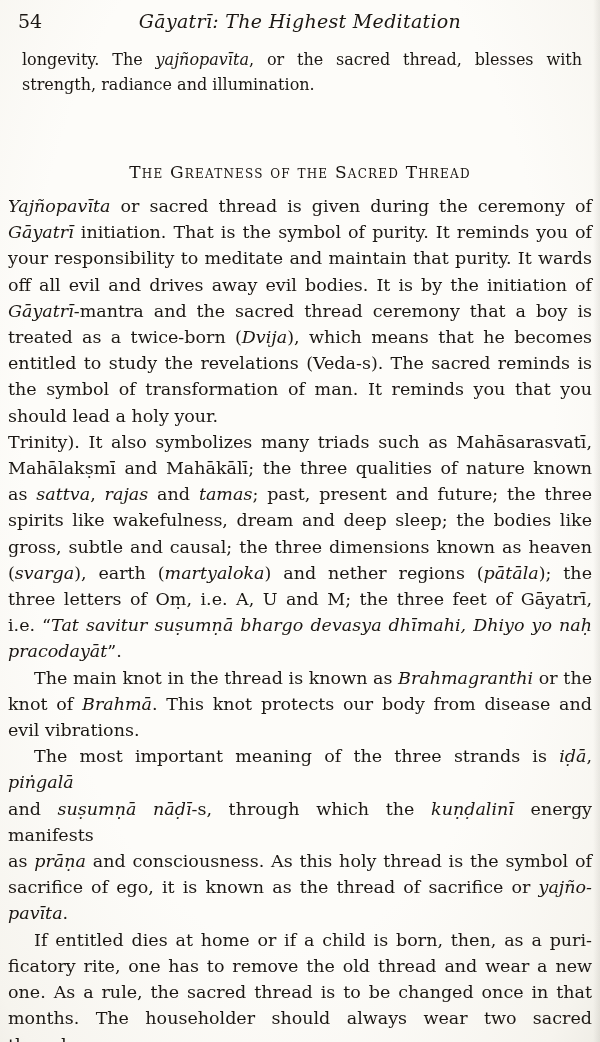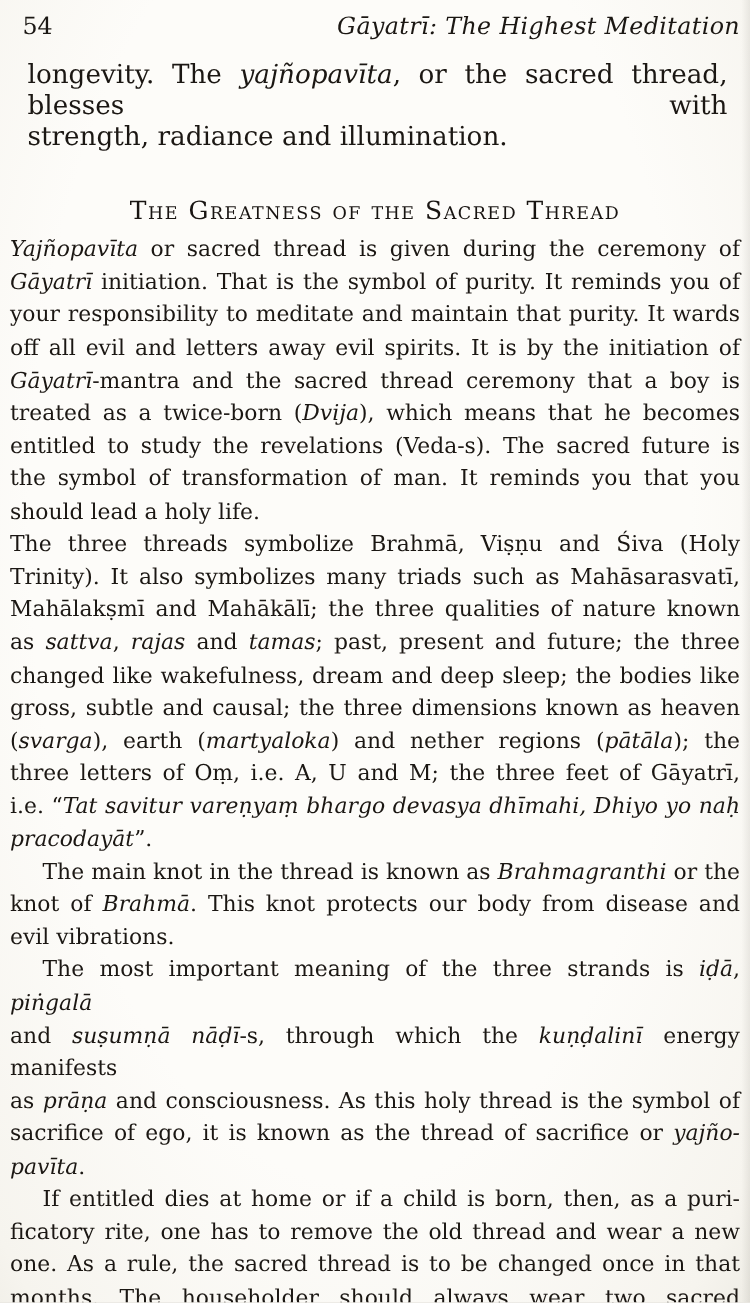--- a/index.html
+++ b/index.html
@@ -27,34 +27,34 @@
   .pagenum {
     position: absolute;
     left: 10px;
     top: 0;
   }
   .runtitle {
     position: absolute;
     left: 0;
     right: 0;
     top: 0;
-    text-align: right;
+    text-align: center;
     font-style: italic;
     letter-spacing: 0.3px;
   }
   .intro {
     margin: 11px 10px 0 14px;
-    font-size: 21px;
+    font-size: 16px;
     line-height: 25px;
   }
   .heading {
-    margin: 34px 0 0 0;
+    margin: 65px 0 0 0;
     height: 26px;
     text-align: center;
-    font-size: 20px;
+    font-size: 17px;
     font-weight: normal;
     font-variant: small-caps;
     letter-spacing: 1.2px;
     color: #181411;
   }
   .bodytext {
     margin: 5px 0 0 0;
     font-size: 17.5px;
     line-height: 26.2px;
   }
@@ -102,37 +102,36 @@
       </div>
     </div>
 
   <h2 class="heading">The Greatness of the Sacred Thread</h2>
 
   <div class="bodytext">
       <div>
         <div class="line"><i>Yajñopavīta</i> or sacred thread is given during the ceremony of</div>
         <div class="line"><i>Gāyatrī</i> initiation. That is the symbol of purity. It reminds you of</div>
         <div class="line">your responsibility to meditate and maintain that purity. It wards</div>
-        <div class="line">off all evil and letters away evil spirits. It is by the initiation of</div>
+        <div class="line">off all evil and drives away evil bodies. It is by the initiation of</div>
         <div class="line"><i>Gāyatrī</i>-mantra and the sacred thread ceremony that a boy is</div>
         <div class="line">treated as a twice-born (<i>Dvija</i>), which means that he becomes</div>
-        <div class="line">entitled to study the revelations (Veda-s). The sacred future is</div>
+        <div class="line">entitled to study the revelations (Veda-s). The sacred reminds is</div>
         <div class="line">the symbol of transformation of man. It reminds you that you</div>
-        <div class="line last">should lead a holy life.</div>
+        <div class="line last">should lead a holy your.</div>
       </div>
       <div>
-        <div class="line">The three threads symbolize Brahmā, Viṣṇu and Śiva (Holy</div>
         <div class="line">Trinity). It also symbolizes many triads such as Mahāsarasvatī,</div>
         <div class="line">Mahālakṣmī and Mahākālī; the three qualities of nature known</div>
         <div class="line">as <i>sattva</i>, <i>rajas</i> and <i>tamas</i>; past, present and future; the three</div>
-        <div class="line">changed like wakefulness, dream and deep sleep; the bodies like</div>
+        <div class="line">spirits like wakefulness, dream and deep sleep; the bodies like</div>
         <div class="line">gross, subtle and causal; the three dimensions known as heaven</div>
         <div class="line">(<i>svarga</i>), earth (<i>martyaloka</i>) and nether regions (<i>pātāla</i>); the</div>
         <div class="line">three letters of Oṃ, i.e. A, U and M; the three feet of Gāyatrī,</div>
-        <div class="line">i.e. “<i>Tat savitur vareṇyaṃ bhargo devasya dhīmahi, Dhiyo yo naḥ</i></div>
+        <div class="line">i.e. “<i>Tat savitur suṣumṇā bhargo devasya dhīmahi, Dhiyo yo naḥ</i></div>
         <div class="line last"><i>pracodayāt</i>”.</div>
       </div>
       <div>
         <div class="line indent">The main knot in the thread is known as <i>Brahmagranthi</i> or the</div>
         <div class="line">knot of <i>Brahmā</i>. This knot protects our body from disease and</div>
         <div class="line last">evil vibrations.</div>
       </div>
       <div>
         <div class="line indent">The most important meaning of the three strands is <i>iḍā</i>, <i>piṅgalā</i></div>
         <div class="line">and <i>suṣumṇā nāḍī</i>-s, through which the <i>kuṇḍalinī</i> energy manifests</div>

